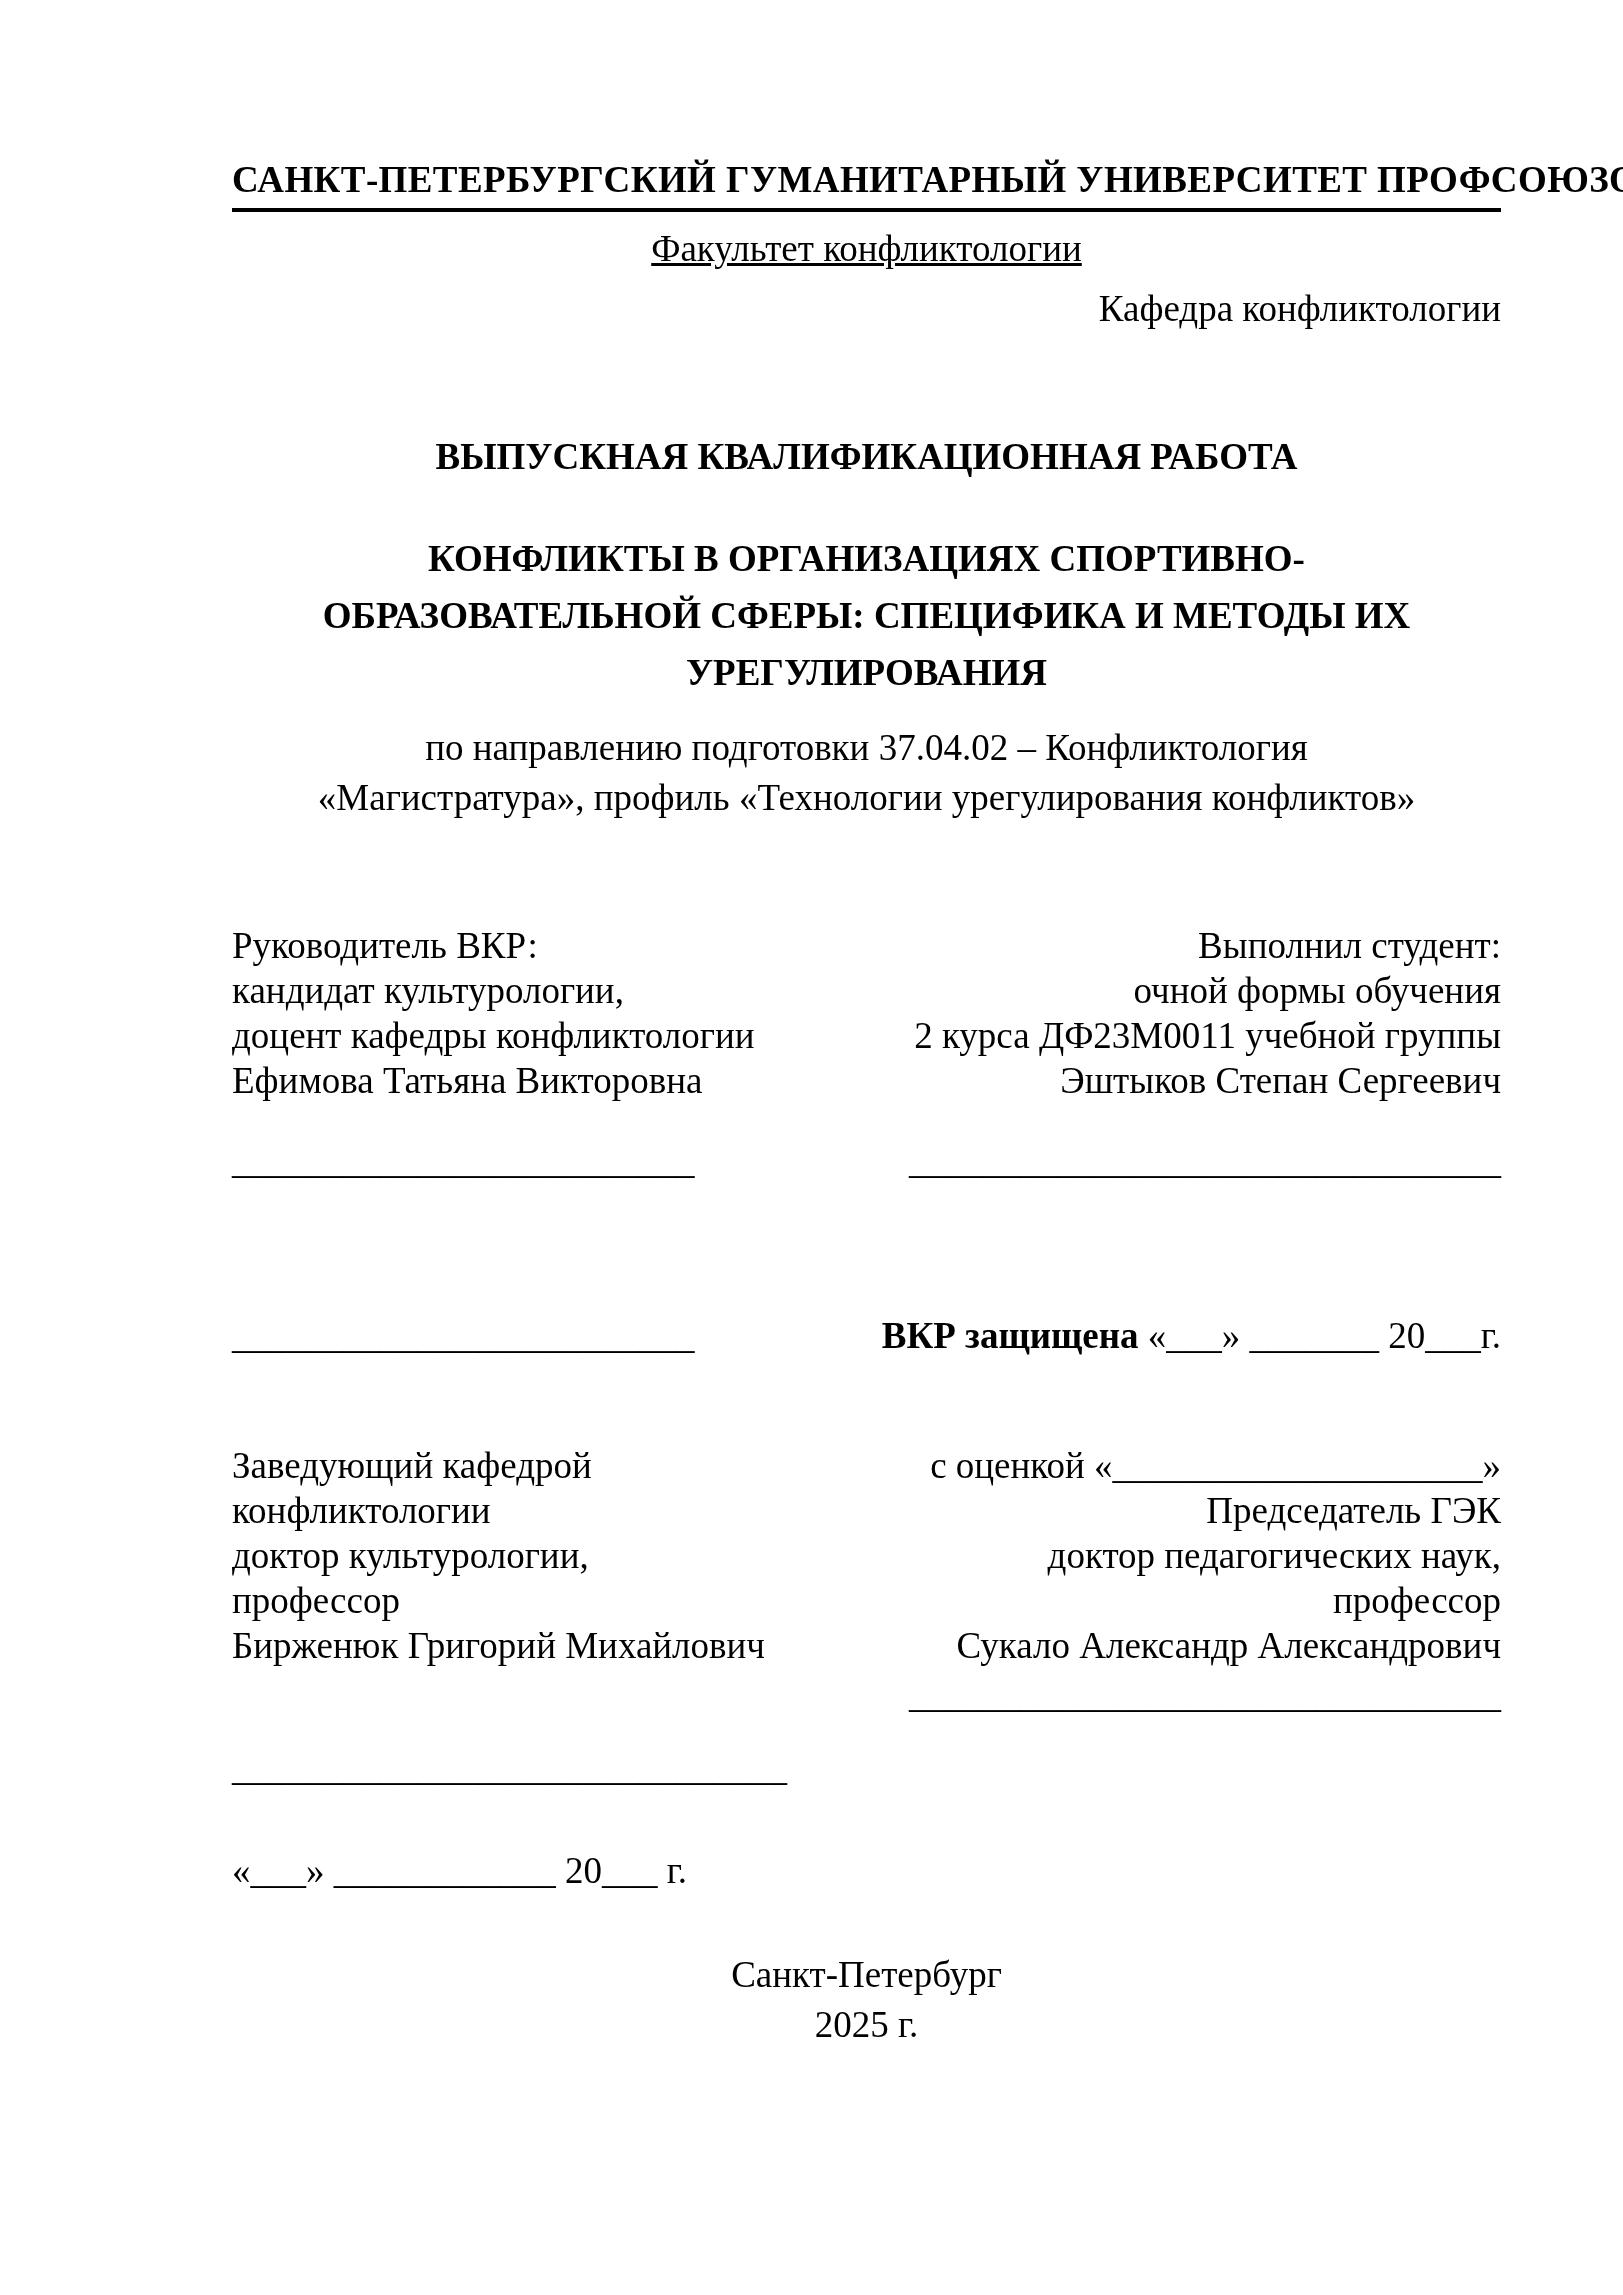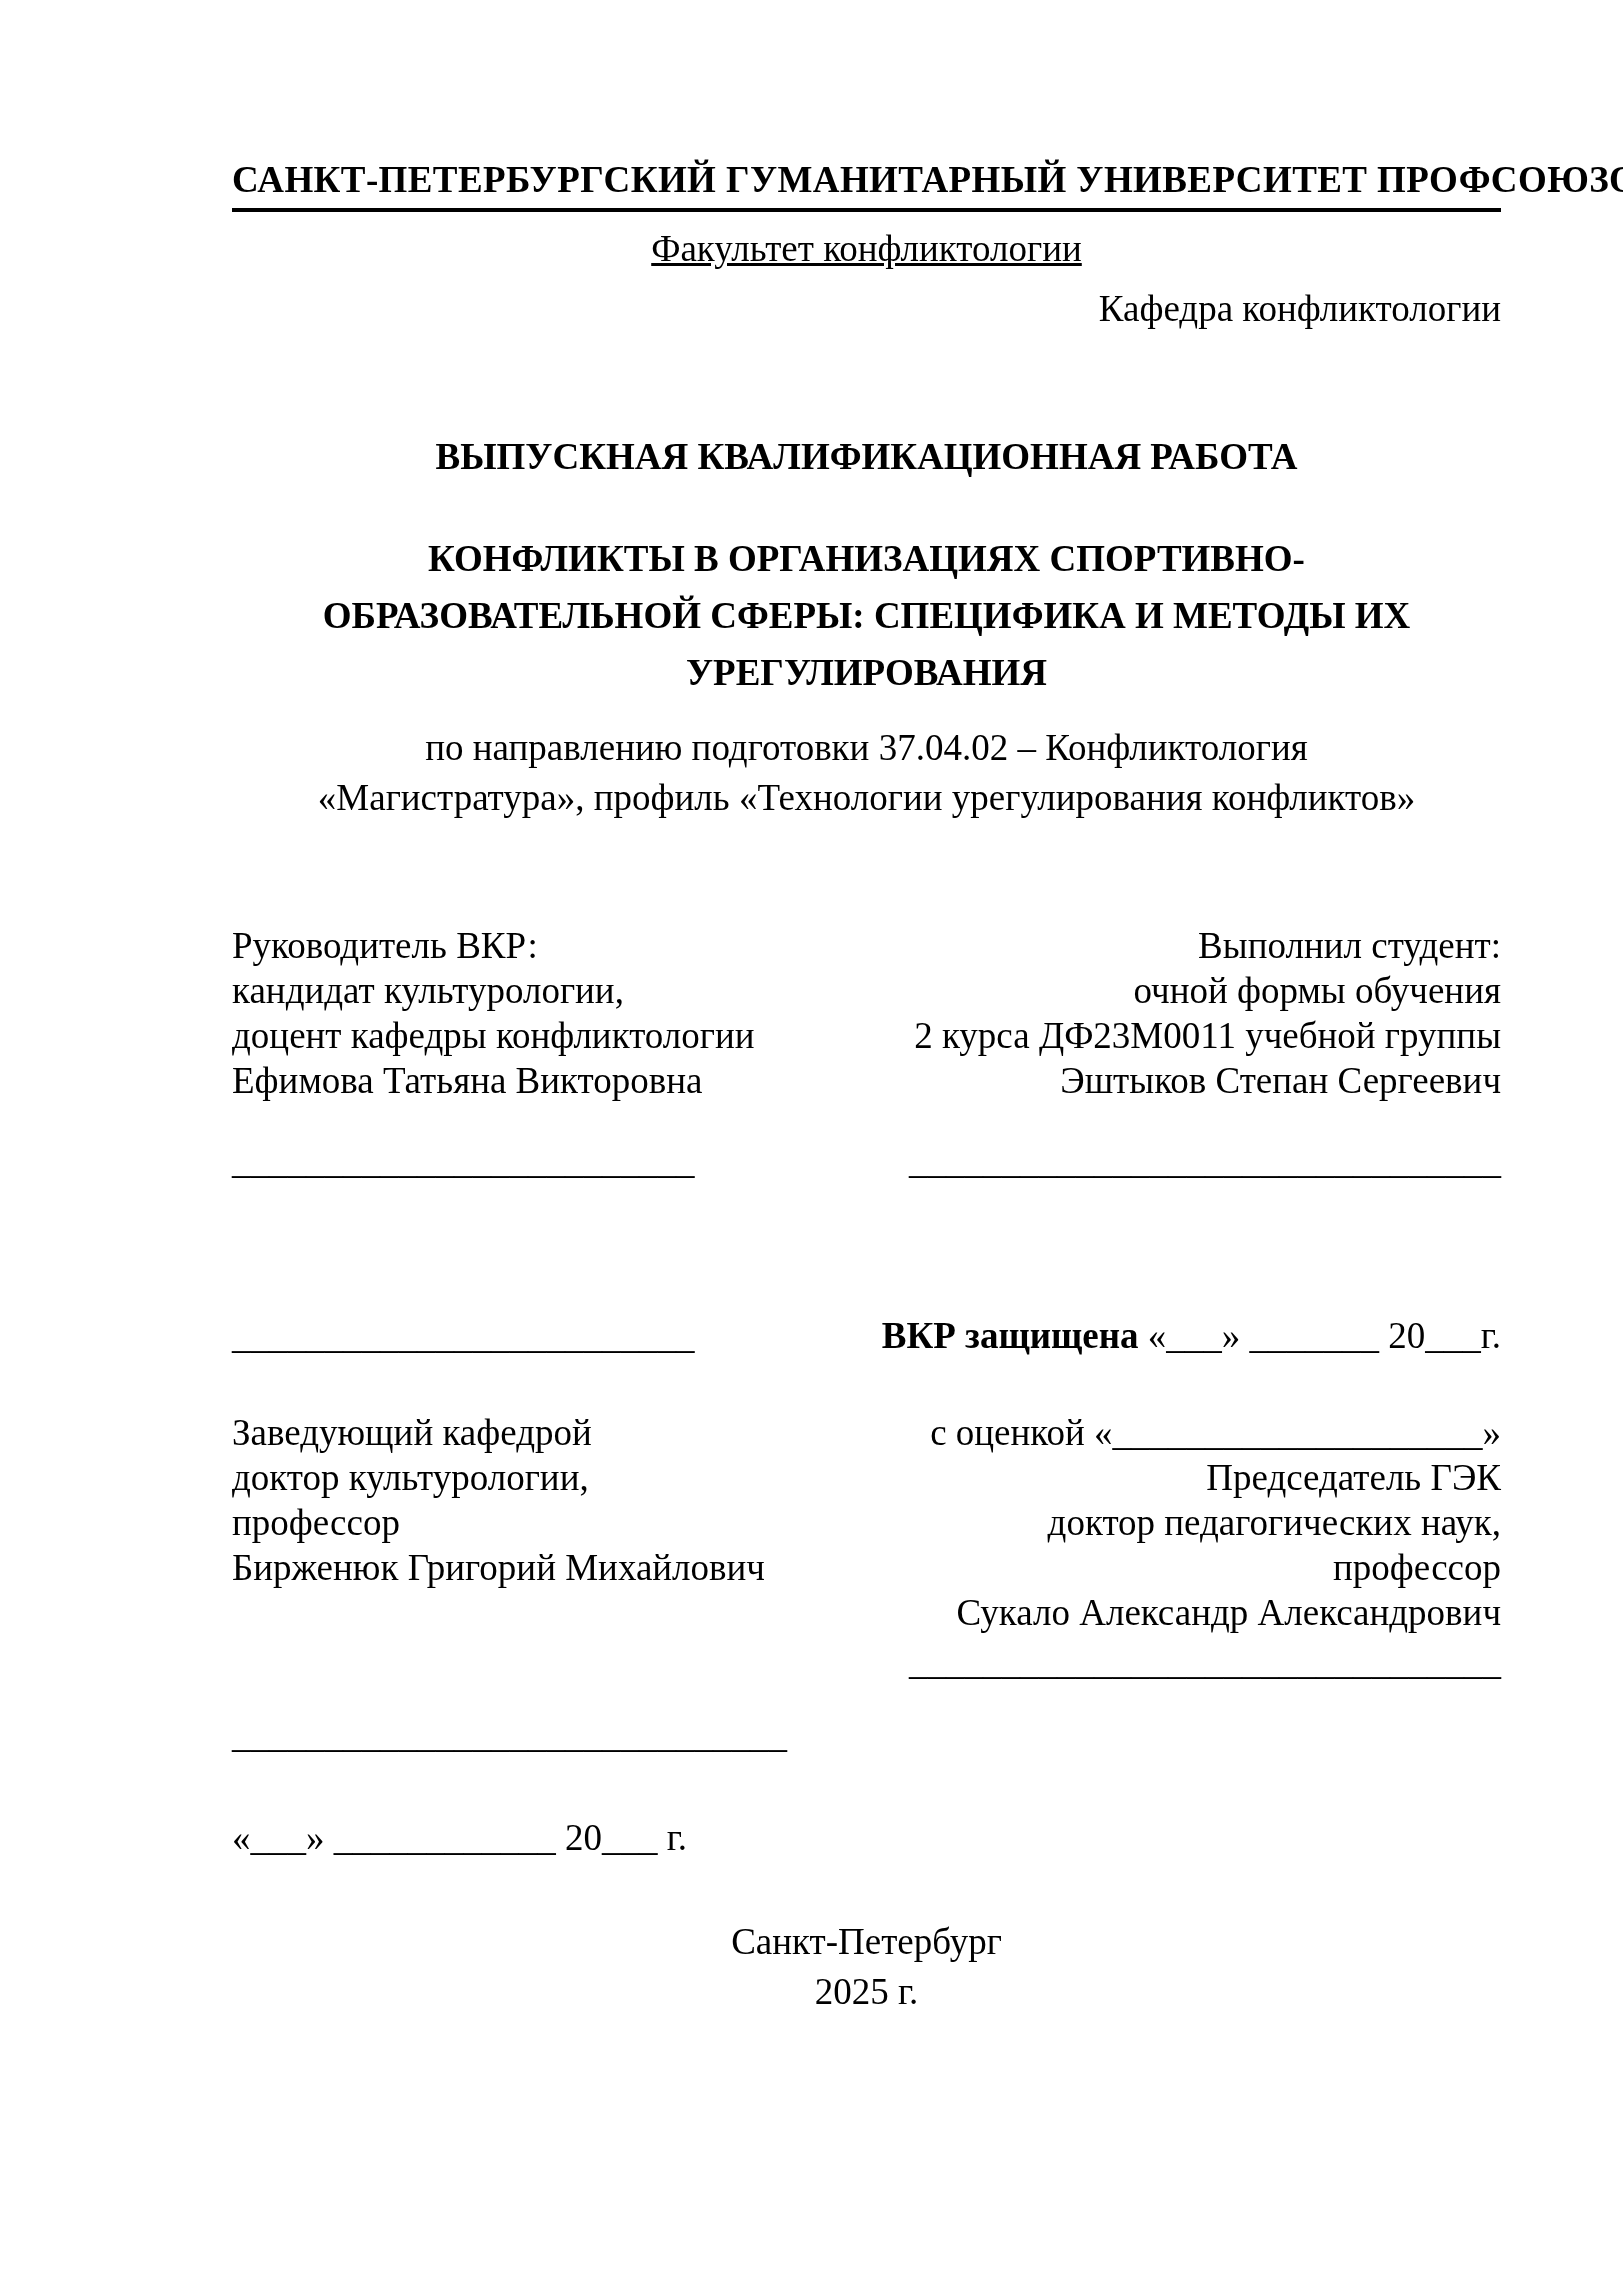--- a/index.html
+++ b/index.html
@@ -56,21 +56,21 @@
     line-height: 50px;
   }
 
   .cols { display: flex; }
   .col-l { width: 636px; flex: 0 0 636px; }
   .col-r { flex: 1 1 auto; text-align: right; }
 
   .cols-people  { margin-top: 100px; }
   .sig-row-1    { margin-top: 35px; }
   .defense-row  { margin-top: 130px; }
-  .cols-approve { margin-top: 52px; }
+  .cols-approve { margin-top: 85px; }
   .sig-row-2    { margin-top: 3.9px; }
   .sig-row-3    { margin-top: 27.5px; }
   .date-row     { margin-top: 58px; }
 
   .sig-line { white-space: nowrap; }
 
   .city { margin-top: 57px; text-align: center; line-height: 50px; }
   .year { text-align: center; line-height: 50px; }
 </style>
 </head>
@@ -117,20 +117,21 @@
   </div>
 
   <div class="cols defense-row">
     <div class="col-l sig-line">_________________________</div>
     <div class="col-r nowrap"><span class="b">ВКР защищена</span><span> «___» _______ 20___г.</span></div>
   </div>
 
   <div class="cols cols-approve">
     <div class="col-l">
       <div>Заведующий кафедрой</div>
+      <div>конфликтологии</div>
       <div>доктор культурологии,</div>
       <div>профессор</div>
       <div>Бирженюк Григорий Михайлович</div>
     </div>
     <div class="col-r">
       <div class="nowrap">с оценкой «____________________»</div>
       <div>Председатель ГЭК</div>
       <div>доктор педагогических наук,</div>
       <div>профессор</div>
       <div>Сукало Александр Александрович</div>

